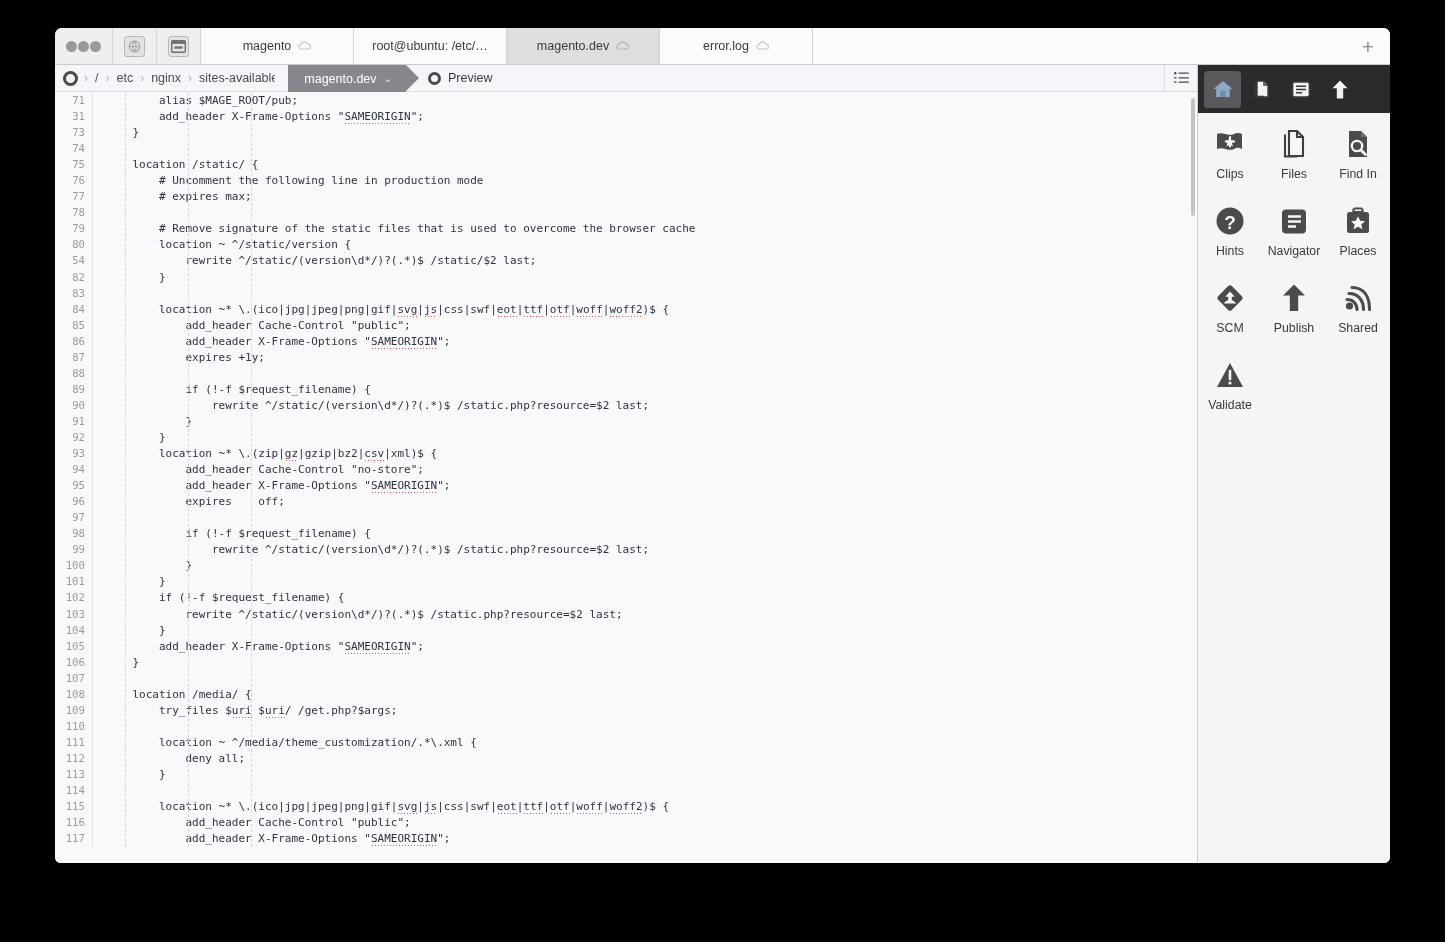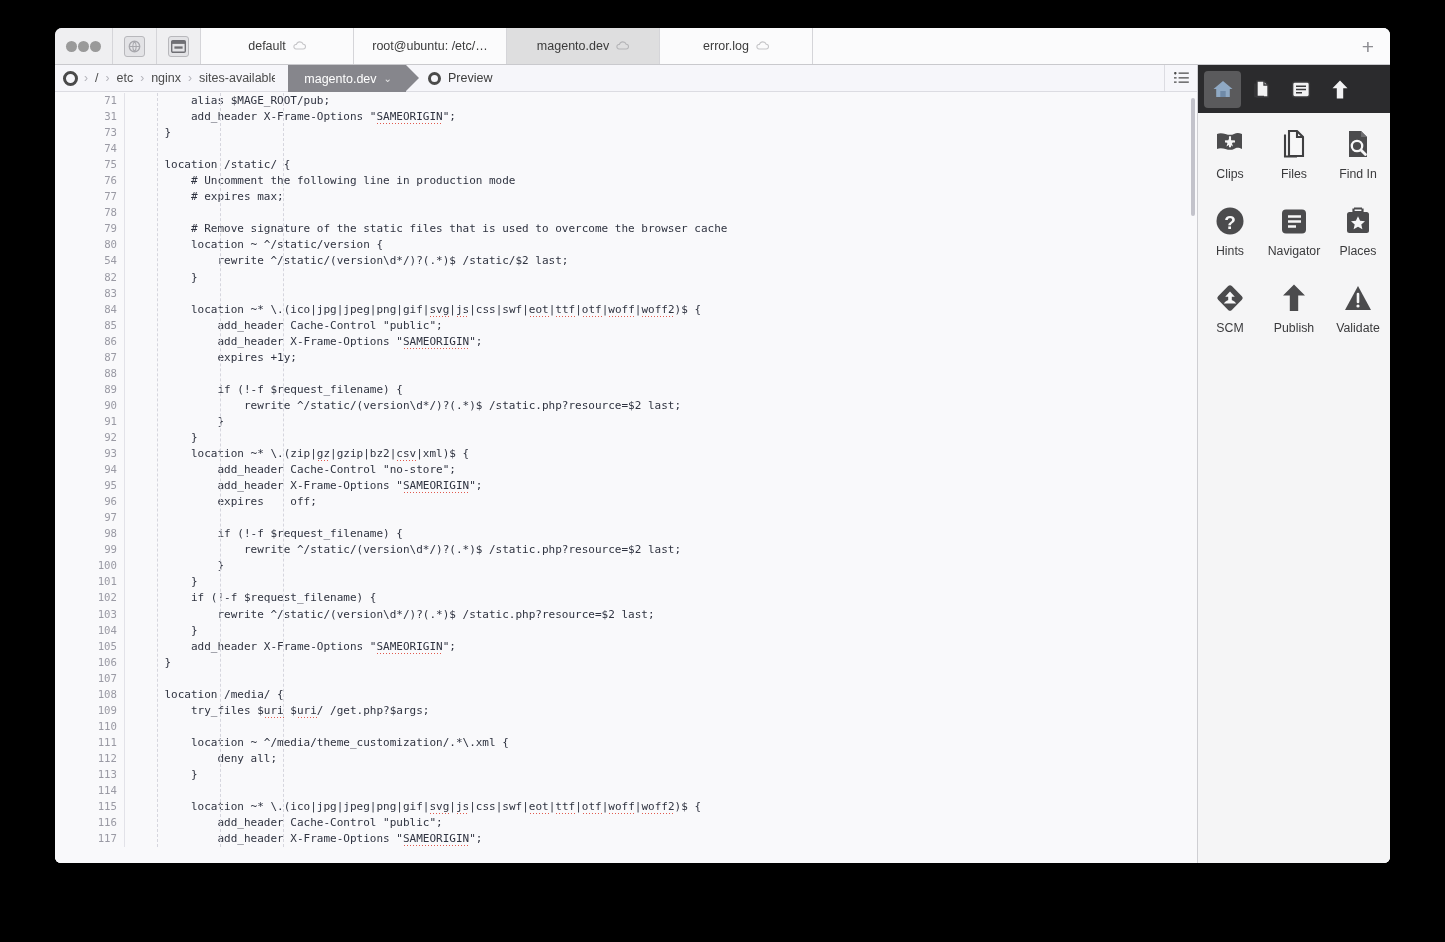--- a/index.html
+++ b/index.html
@@ -115,21 +115,21 @@
   }
 
   
   .editor {
     flex: 1 1 auto; position: relative; overflow: hidden;
     background: #f9f9fb;
     font-family: "DejaVu Sans Mono", monospace;
     font-size: 13.1px;
     line-height: 16.05px;
   }
-  .codewrap { display: flex; padding-top: 1px; margin-left: 32px; }
+  .codewrap { display: flex; padding-top: 1px; }
   .gutter {
     width: 38px; flex: 0 0 38px; text-align: right;
     padding-right: 7px; color: #9a9aa4; font-size: 10.7px;
     user-select:none;
     border-right: 1px solid #e2e2e8;
     background:#f9f9fb;
   }
   .gutter div { height: 16.05px; line-height: 16.05px; }
   .codearea { position: relative; flex: 1 1 auto; padding-left: 13px; }
   .codearea pre {
@@ -208,21 +208,21 @@
           <svg width="15" height="13" viewBox="0 0 15 13">
             <rect x="0.7" y="0.7" width="13.6" height="11.6" rx="1.3" fill="none" stroke="#6f6f74" stroke-width="1.4"></rect>
             <rect x="0.7" y="0.7" width="13.6" height="3.2" fill="#6f6f74"></rect>
             <rect x="3.4" y="6.4" width="8.2" height="2.3" fill="#6f6f74"></rect>
           </svg>
         </span>
       </div>
 
       <div class="tabs">
         <div class="tab">
-          <span>default</span>
+          <span>magento</span>
           <span class="cloud">
             <svg width="13" height="9" viewBox="0 0 13 9">
                 <path d="M3 8h7a2.4 2.4 0 0 0 .2-4.8A3.6 3.6 0 0 0 3.4 3.4 2.3 2.3 0 0 0 3 8z" fill="none" stroke="#7d7d82" stroke-width="1.1"></path>
               </svg>
           </span>
         </div>
         <div class="tab">
           <span>root@ubuntu: /etc/…</span>
         </div>
         <div class="tab active">
@@ -501,20 +501,31 @@
 
           <div class="gitem">
             <div class="gicon">
               <svg width="26" height="30" viewBox="0 0 26 30">
                 <path d="M13 1.5 2 12.5h6.8v15.5h8.4V12.5H24z" fill="#4b4b4d"></path>
               </svg>
             </div>
             <div class="glabel">Publish</div>
           </div>
 
+          <div class="gitem">
+            <div class="gicon">
+              <svg width="30" height="28" viewBox="0 0 30 28">
+                <circle cx="6.5" cy="22" r="3.6" fill="#4b4b4d"></circle>
+                <path d="M4 15.5c6 0 10 4.2 10 10" fill="none" stroke="#4b4b4d" stroke-width="3.1" stroke-linecap="round"></path>
+                <path d="M6 9.5c9 0 14.5 6.5 14.5 16" fill="none" stroke="#4b4b4d" stroke-width="3.1" stroke-linecap="round"></path>
+                <path d="M9 3.5c11.5 0 17.5 8.5 17.5 22" fill="none" stroke="#4b4b4d" stroke-width="3.1" stroke-linecap="round"></path>
+              </svg>
+            </div>
+            <div class="glabel">Shared</div>
+          </div>
 
           <div class="gitem">
             <div class="gicon">
               <svg width="30" height="28" viewBox="0 0 30 28">
                 <path d="M15 2 28 26H2z" fill="#4b4b4d"></path>
                 <path d="M15 10v8" stroke="#f7f7f8" stroke-width="2.6" stroke-linecap="round"></path>
                 <circle cx="15" cy="22" r="1.6" fill="#f7f7f8"></circle>
               </svg>
             </div>
             <div class="glabel">Validate</div>

